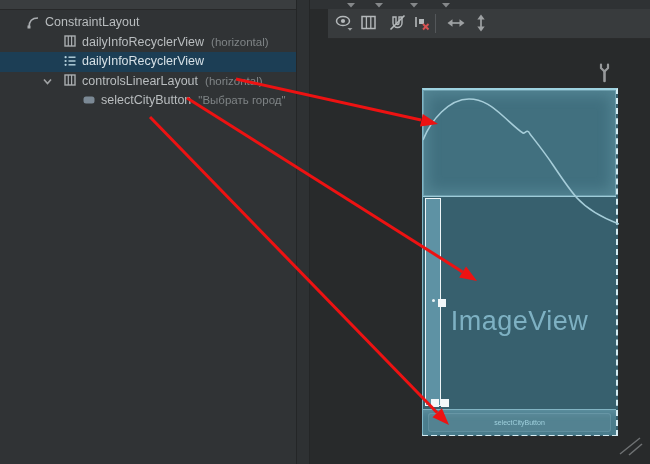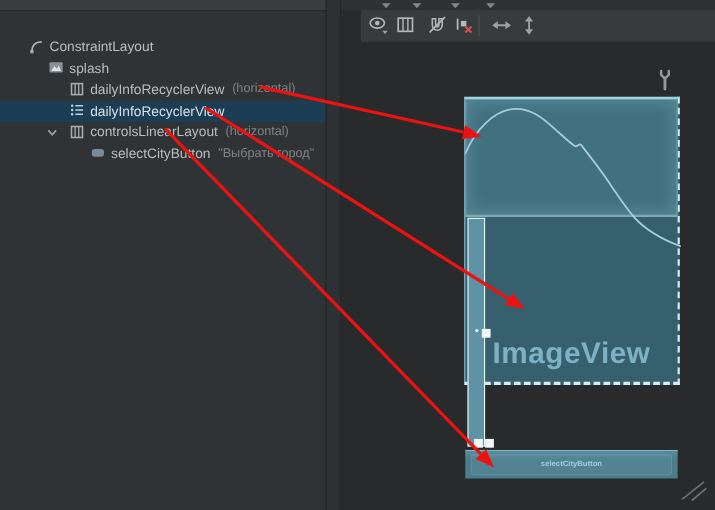--- a/index.html
+++ b/index.html
@@ -2,21 +2,21 @@
 <html><head>
 <meta charset="utf-8">
 <style>
   html,body{margin:0;padding:0;background:#282a2b;}
   .app{position:relative;width:650px;height:464px;overflow:hidden;
        font-family:"Liberation Sans","DejaVu Sans",sans-serif;background:#282a2b;}
 
   
   .tree-panel{position:absolute;left:0;top:0;width:296px;height:464px;background:#303335;}
   .panel-top-strip{position:absolute;left:0;top:0;width:296px;height:9px;background:#3a3d3f;border-bottom:1px solid #272829;}
-  .tree{position:absolute;left:0;top:13px;width:296px;margin-top:20px;}
+  .tree{position:absolute;left:0;top:13px;width:296px;}
   .row{position:relative;height:19.5px;line-height:19.5px;white-space:nowrap;overflow:hidden;
        color:#b9bdbf;font-size:12.5px;cursor:default;}
   .row.selected{background:#1c3e55;color:#d6e0e6;}
   .row .lbl{vertical-align:top;}
   .row .meta{color:#7f8486;font-size:11.5px;margin-left:7px;vertical-align:top;}
   .i0{padding-left:26px}.i1{padding-left:44px}.i2{padding-left:63px}.i3{padding-left:82px}
   .chev{position:absolute;top:3px;width:13px;height:13px;}
   .i1 .chev{left:22px}.i2 .chev{left:41px}
   .ticon{display:inline-block;width:14px;height:14px;margin-right:5px;vertical-align:-2.5px;}
 
@@ -26,23 +26,23 @@
 
   
   .design-pane{position:absolute;left:310px;top:0;width:340px;height:464px;background:#282a2b;}
   .mini-strip{position:absolute;left:0;top:0;width:340px;height:9px;background:#2f3234;}
   .mini-strip svg{position:absolute;top:2px;}
   .dtoolbar{position:absolute;left:18px;top:9px;width:322px;height:29px;background:#383b3d;border-bottom:1px solid #2a2b2c;}
   .tb-icon{position:absolute;top:4px;width:20px;height:20px;cursor:pointer;}
   .tb-sep{position:absolute;left:107px;top:5px;width:1px;height:19px;background:#54575a;}
 
   
-  .phone{position:absolute;left:112px;top:88px;width:196px;height:262px;background:#37606e;box-sizing:border-box;
+  .phone{position:absolute;left:112px;top:88px;width:196px;height:348px;background:#37606e;box-sizing:border-box;
          border-top:2px solid #9ed2e0;border-left:1px solid #7fb7c8;
-         border-right:2px dashed #d6ecf3;border-bottom:3px dashed #d6ecf3;font-weight:bold;}
+         border-right:2px dashed #d6ecf3;border-bottom:3px dashed #d6ecf3;}
   .top-section{position:absolute;left:0;top:0;width:100%;height:107px;background:#41707f;
                border-bottom:1px solid #9fccd9;box-sizing:border-box;
                box-shadow:inset 0 0 0 1px rgba(165,215,230,.35), inset 0 0 14px 5px rgba(150,210,225,.22);}
   .curve-svg{position:absolute;left:0;top:0;z-index:1;}
   .rv-strip{position:absolute;left:2px;top:108px;width:16px;height:208px;background:#5e92a4;
             border:1px solid #eef5f7;box-sizing:border-box;z-index:2;}
   .imageview-label{position:absolute;left:0;top:216px;width:100%;text-align:center;
                    font-size:27px;color:#7eb1c3;letter-spacing:.5px;z-index:1;}
   .bottom-bar{position:absolute;left:0;top:319px;width:100%;height:26px;background:#4a7c8c;
               border-top:1px solid rgba(175,225,240,.55);box-sizing:border-box;
@@ -70,28 +70,20 @@
 
       <div class="row i0">
         <span class="ticon">
           <svg width="14" height="14" viewBox="0 0 14 14">
               <path d="M3 12 C3 6 6 3 12 3" fill="none" stroke="#a9adb0" stroke-width="1.5"></path>
               <rect x="1.5" y="10.5" width="3" height="3" fill="#a9adb0"></rect>
             </svg>
         </span><span class="lbl">ConstraintLayout</span>
       </div>
 
-      <div class="row i1">
-        <span class="ticon">
-          <svg width="14" height="14" viewBox="0 0 14 14">
-              <rect x="1" y="2.5" width="12" height="9.5" rx="1" fill="#8b9094"></rect>
-              <polygon points="2.5,10.5 5.5,6 7.5,8.5 9.5,5.5 11.5,10.5" fill="#dfe2e3"></polygon>
-            </svg>
-        </span><span class="lbl">splash</span>
-      </div>
 
 
       <div class="row i2">
         <span class="ticon">
           <svg width="14" height="14" viewBox="0 0 14 14">
               <rect x="2" y="2" width="10" height="10" fill="none" stroke="#a9adb0" stroke-width="1.4"></rect>
               <line x1="5.3" y1="2" x2="5.3" y2="12" stroke="#a9adb0" stroke-width="1.2"></line>
               <line x1="8.6" y1="2" x2="8.6" y2="12" stroke="#a9adb0" stroke-width="1.2"></line>
             </svg>
         </span><span class="lbl">dailyInfoRecyclerView</span><span class="meta">(horizontal)</span>

